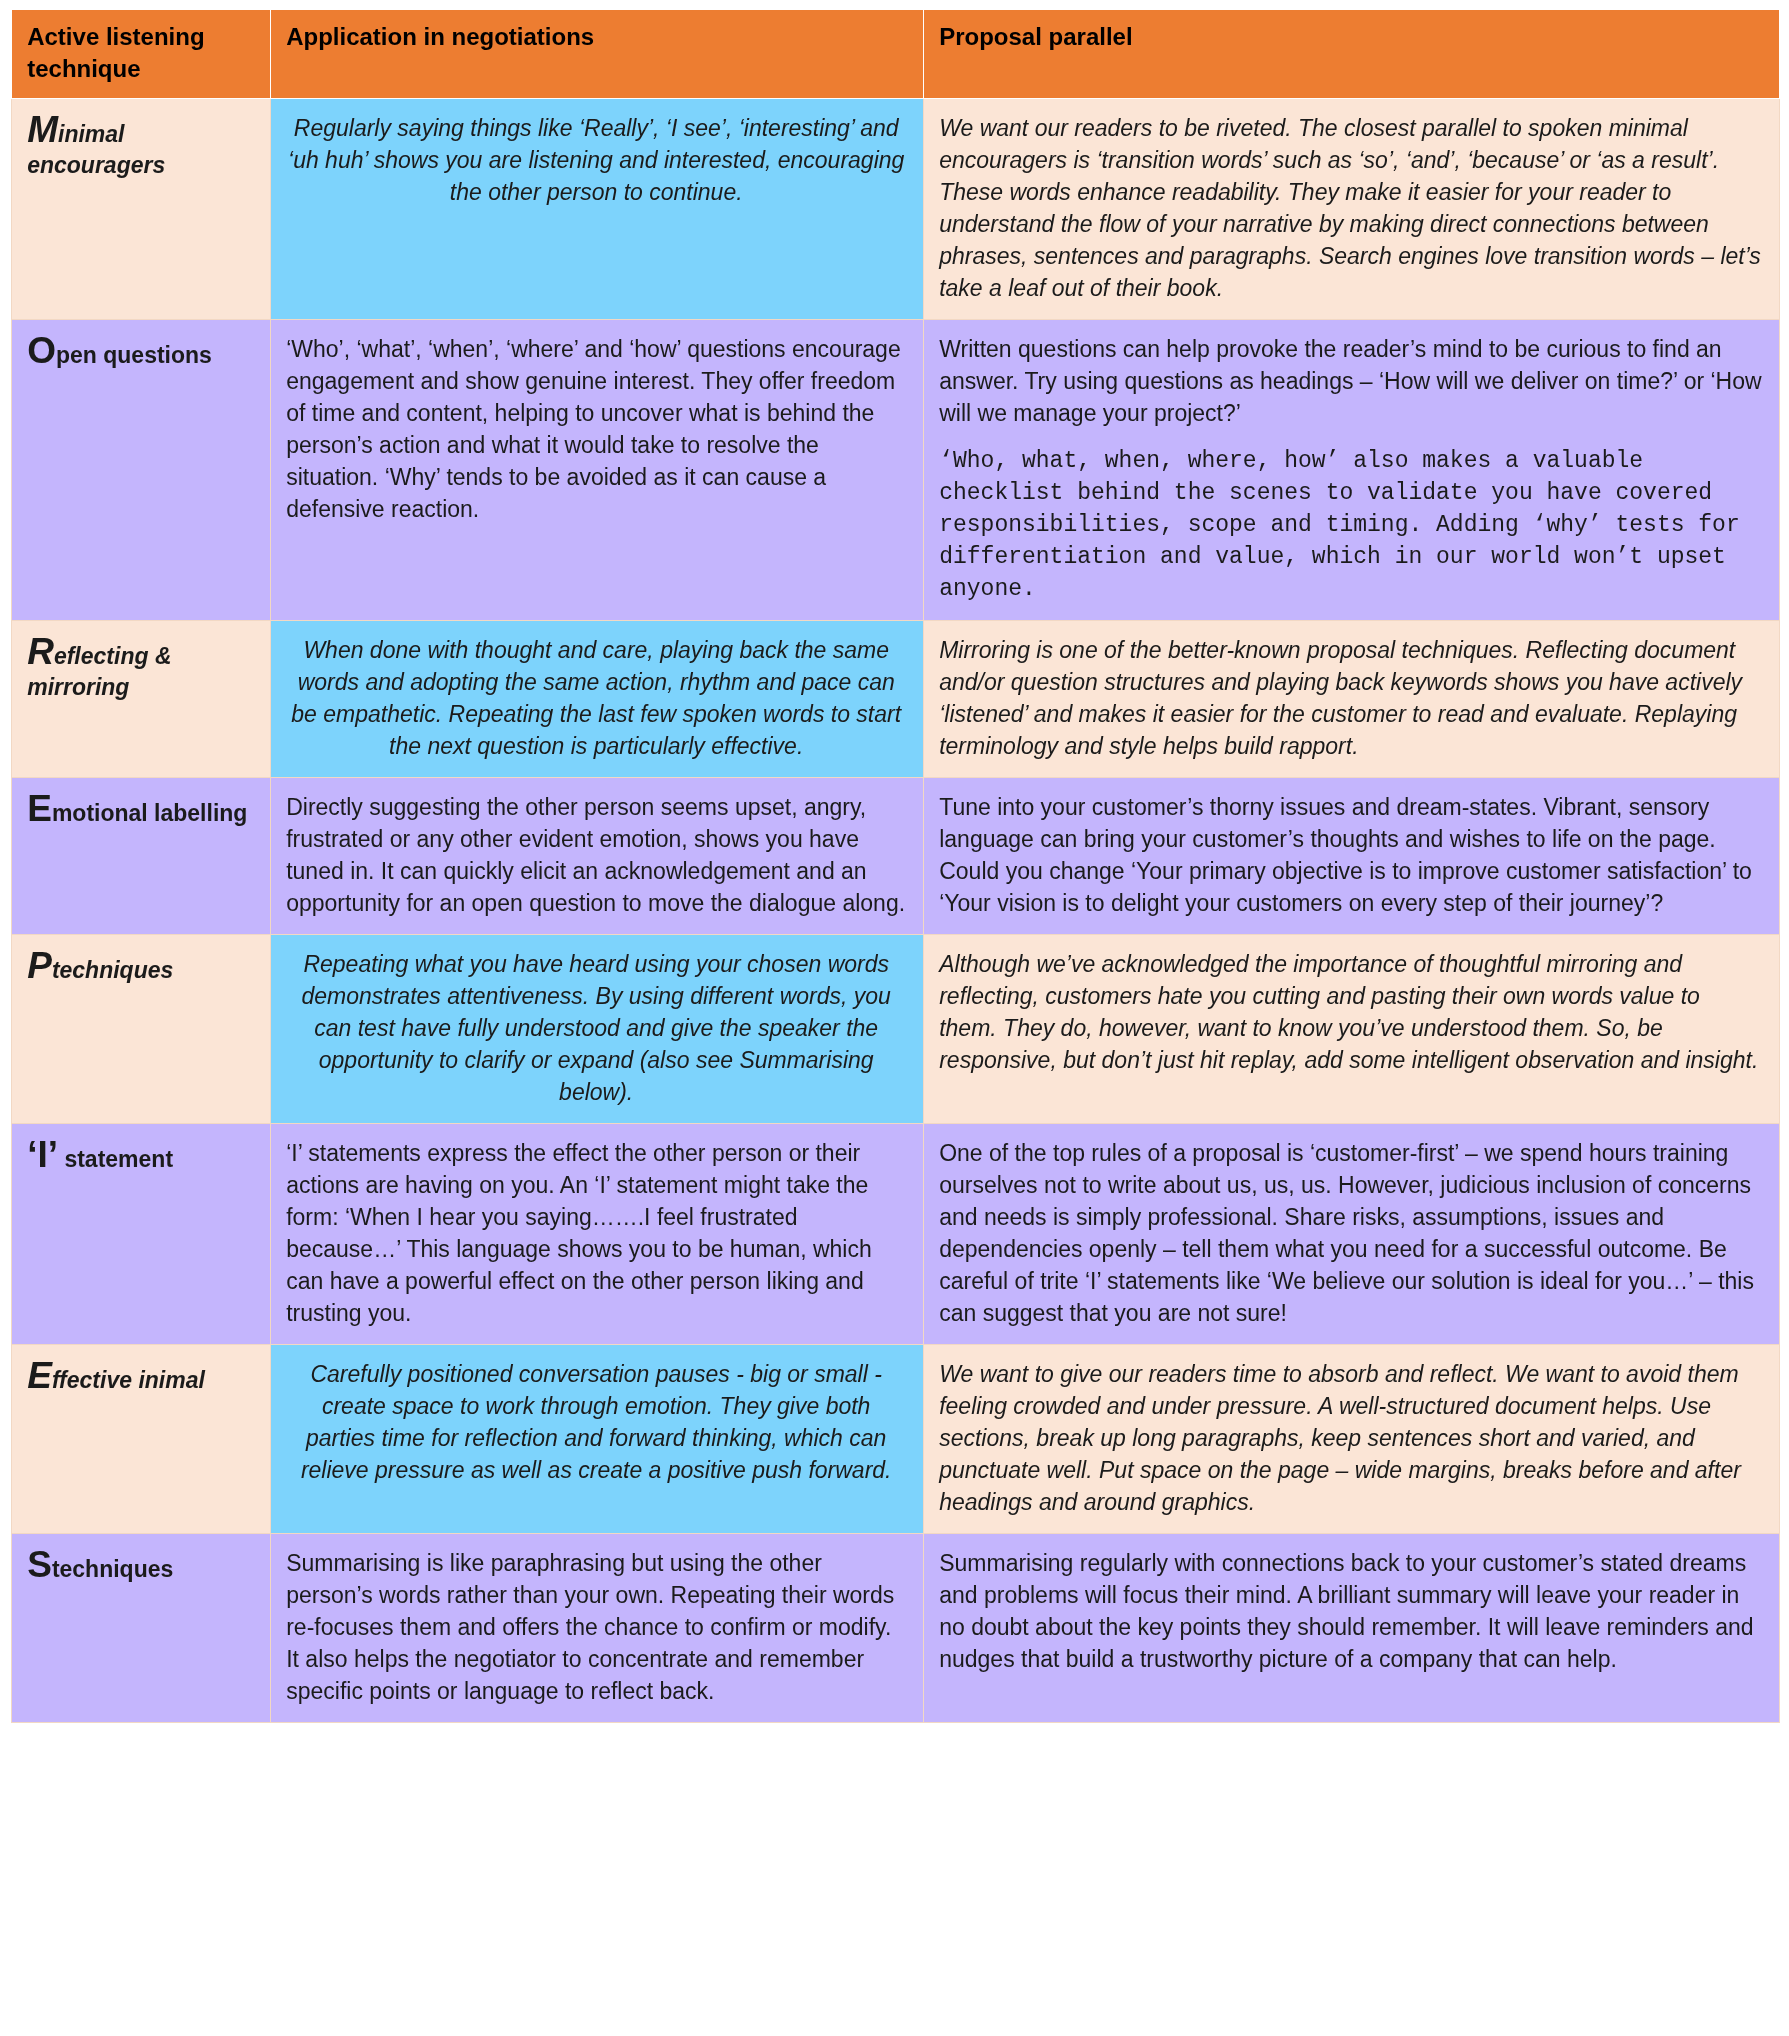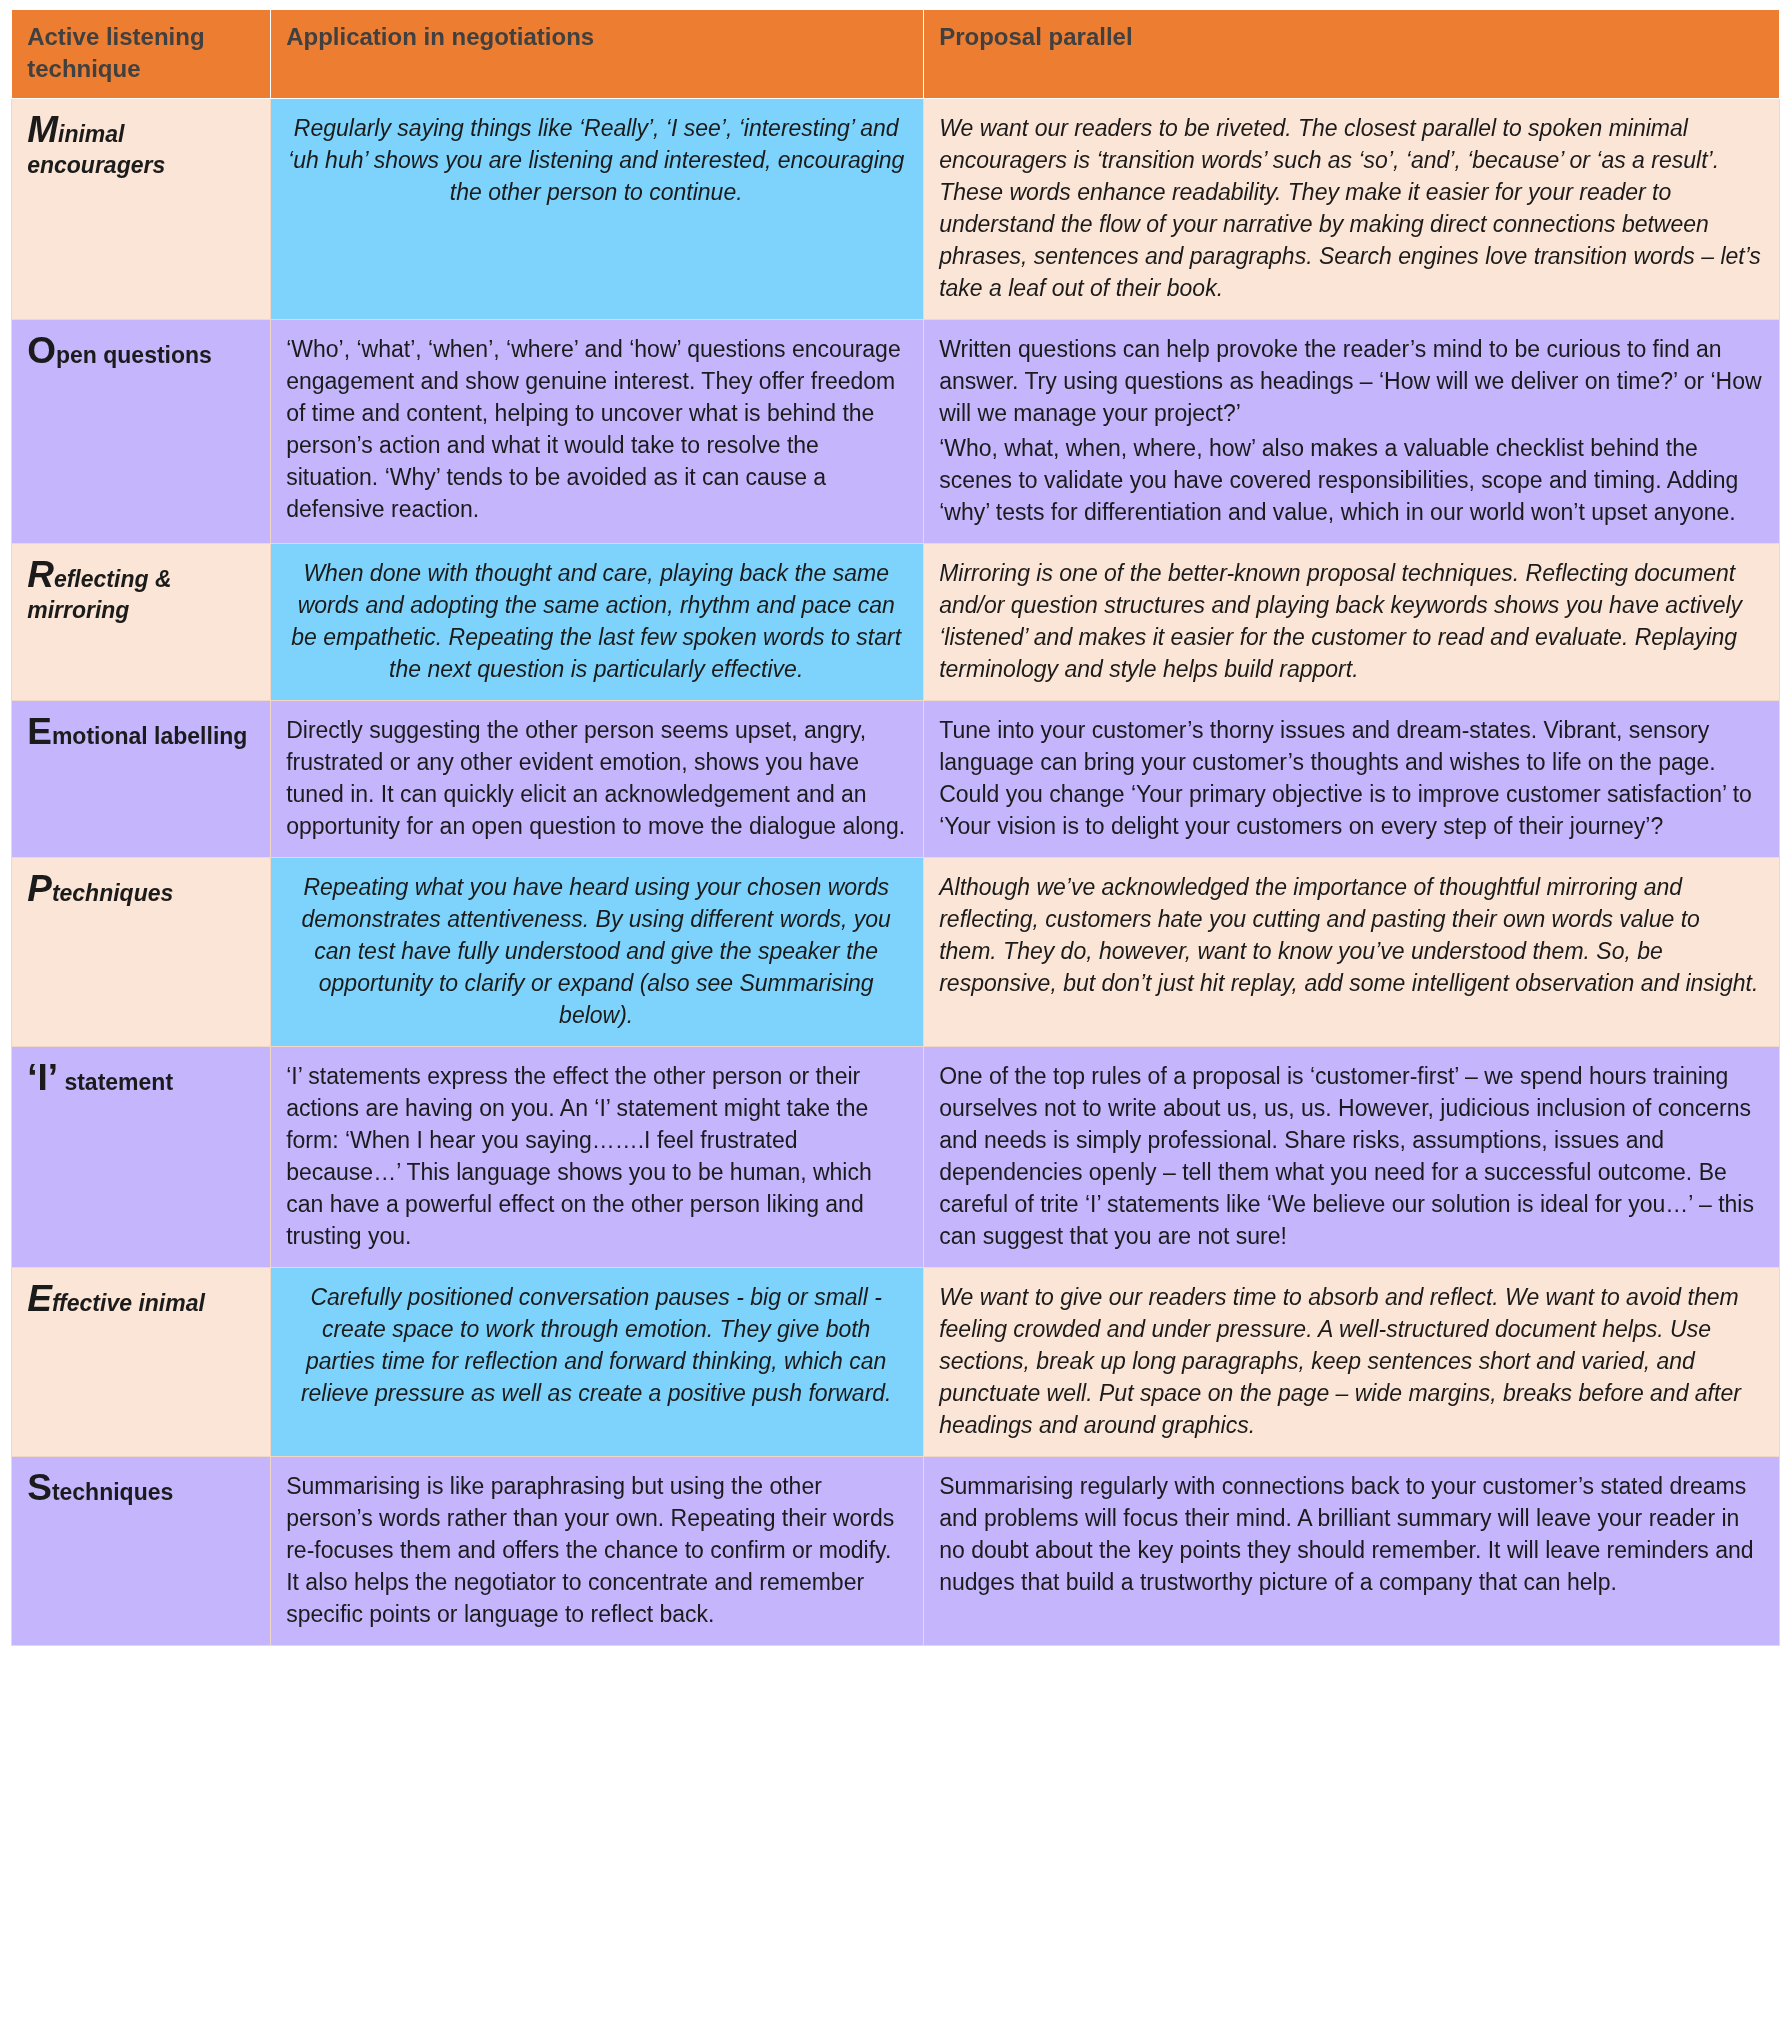--- a/index.html
+++ b/index.html
@@ -21,21 +21,21 @@
     table-layout: fixed;
     width: 1768px;
     border: 1.9px solid #EBD3BE;
   }
   col.c-technique   { width: 259px; }
   col.c-application { width: 653px; }
   col.c-proposal    { width: 856px; }
 
   th {
     background: #ED7D31;
-    color: #404040;
+    color: #000000;
     font-size: 24px;
     line-height: 32px;
     font-weight: bold;
     text-align: left;
     vertical-align: top;
     padding: 11.2px 15px 13px 15px;
     border: 1.9px solid #ffffff;
   }
   td {
     vertical-align: top;
@@ -60,21 +60,22 @@
     line-height: 32px;
   }
   .rest {
     font-size: 23px;
     font-weight: bold;
   }
   td p {
     margin: 0;
   }
   td p + p {
-    margin-top: 3px;
+    margin-top: 16px;
+    font-family: Liberation Mono, monospace;
   }
 </style>
 </head>
 <body>
 
 <div class="page">
   <table class="listening-table">
     <colgroup>
       <col class="c-technique">
       <col class="c-application">

